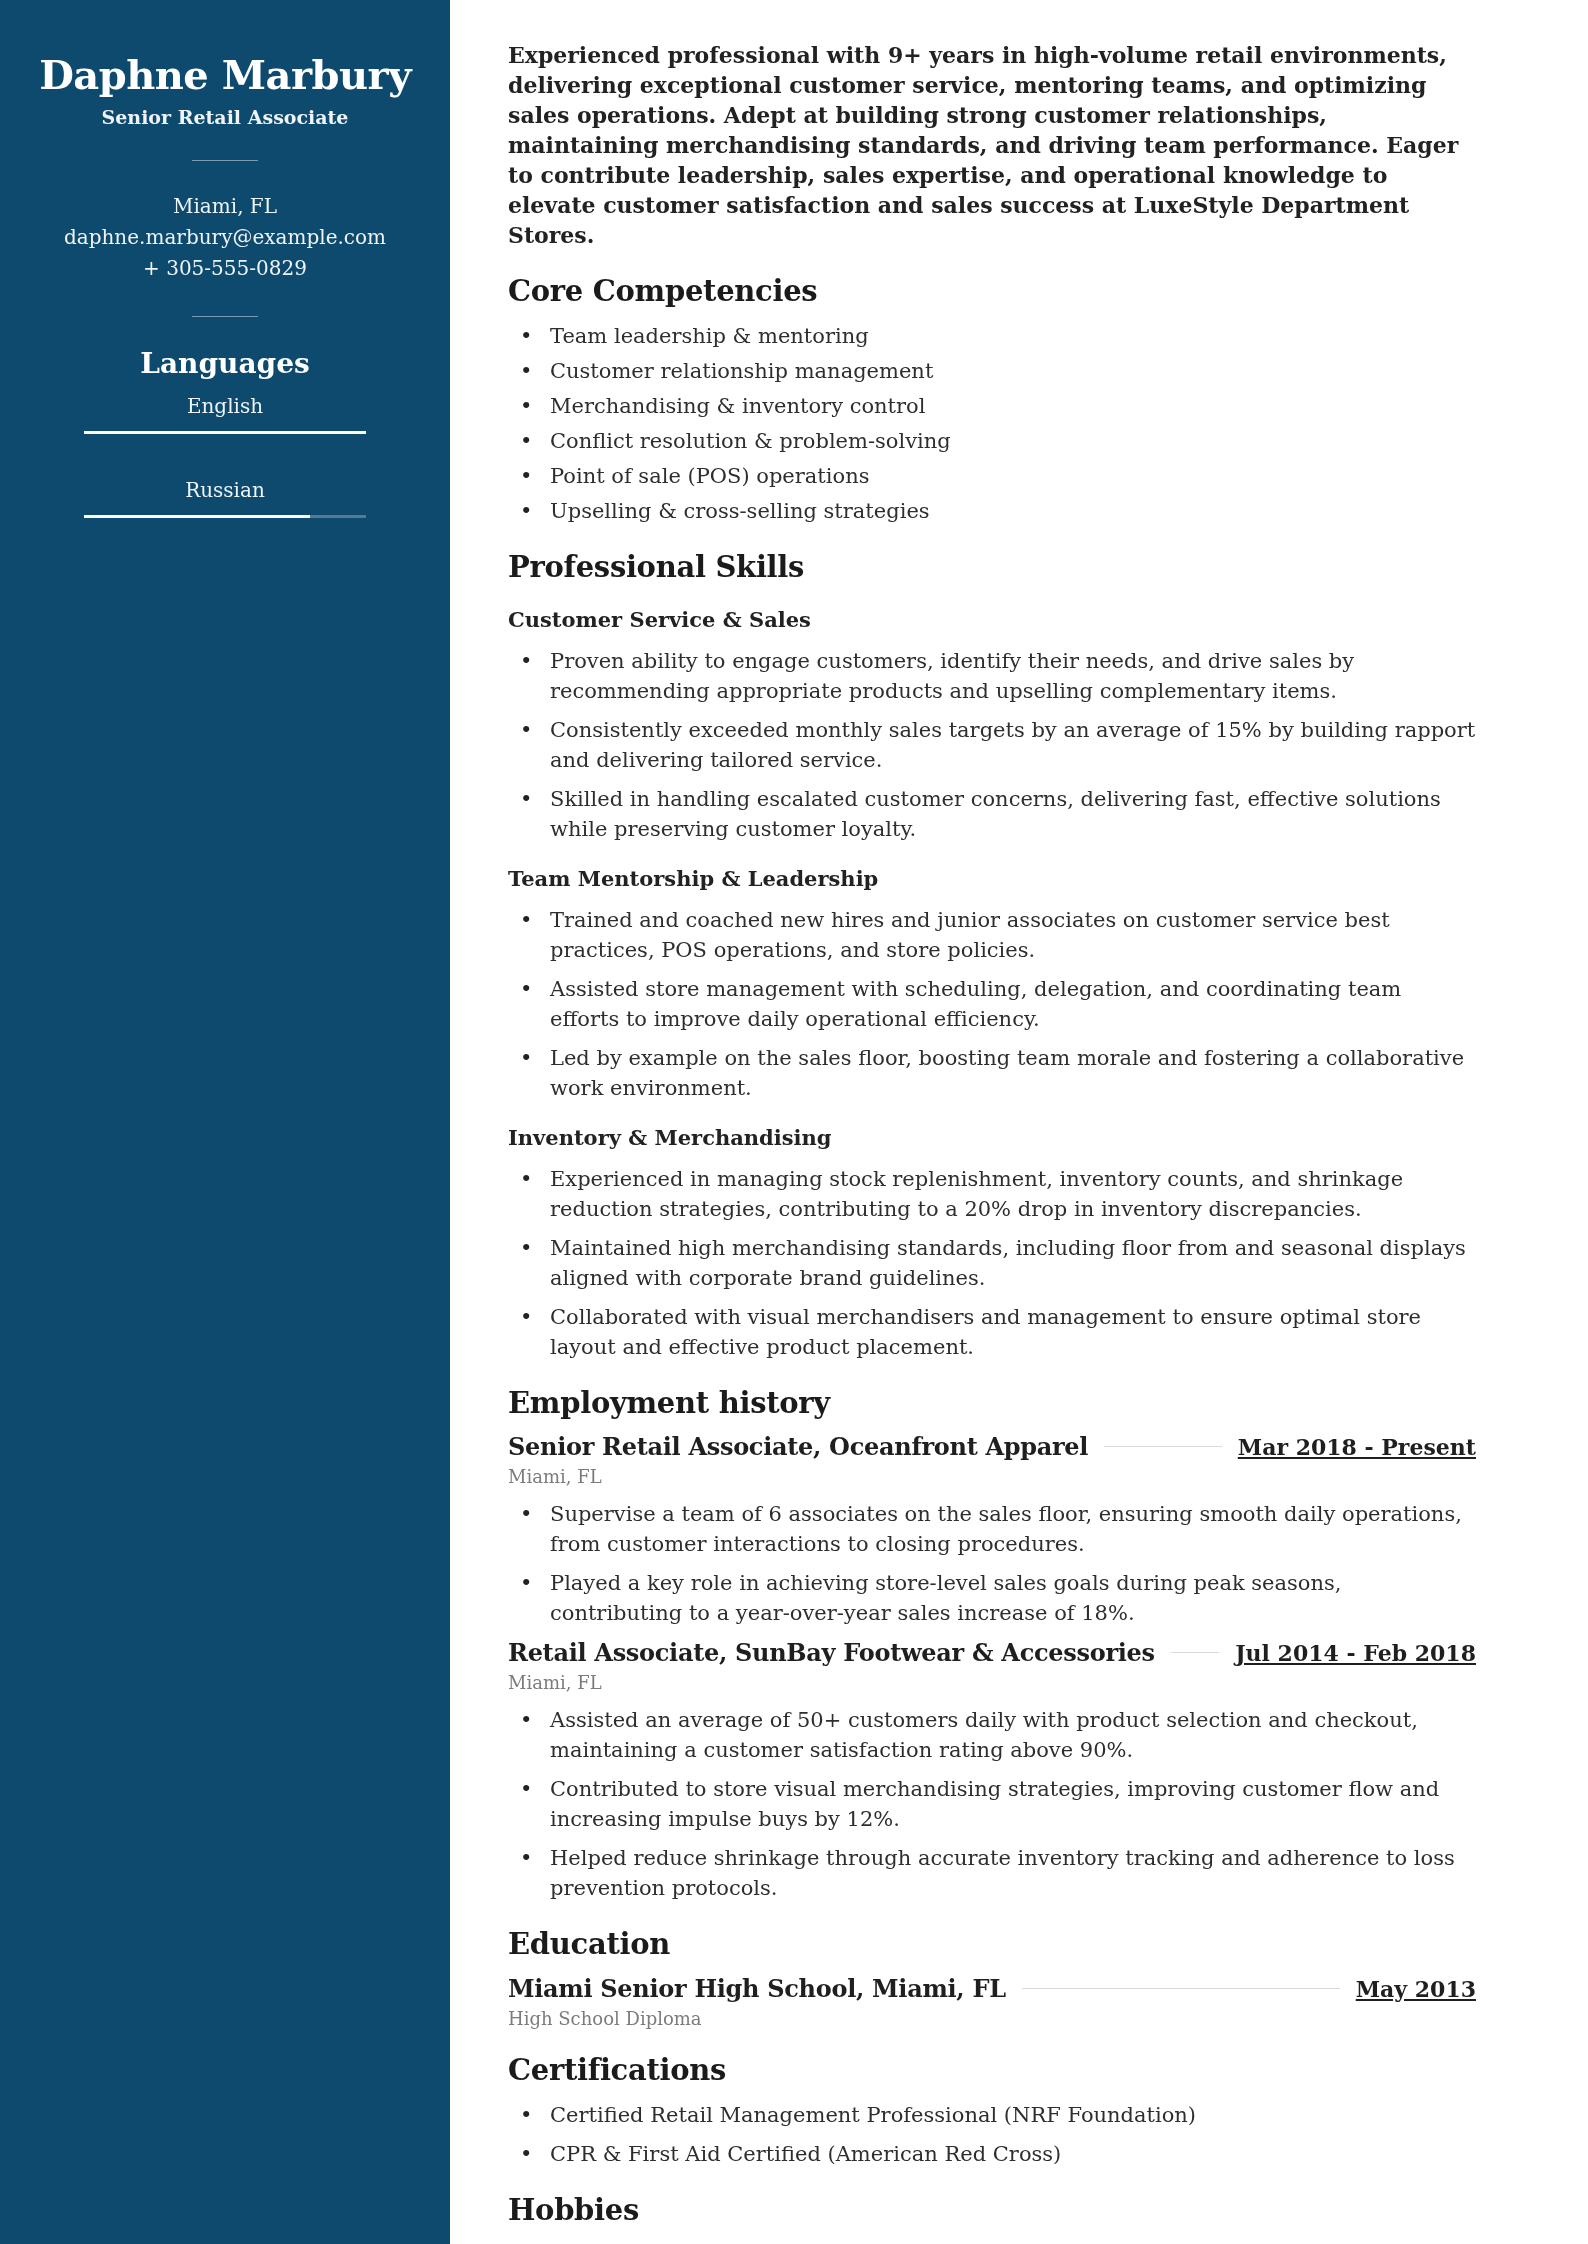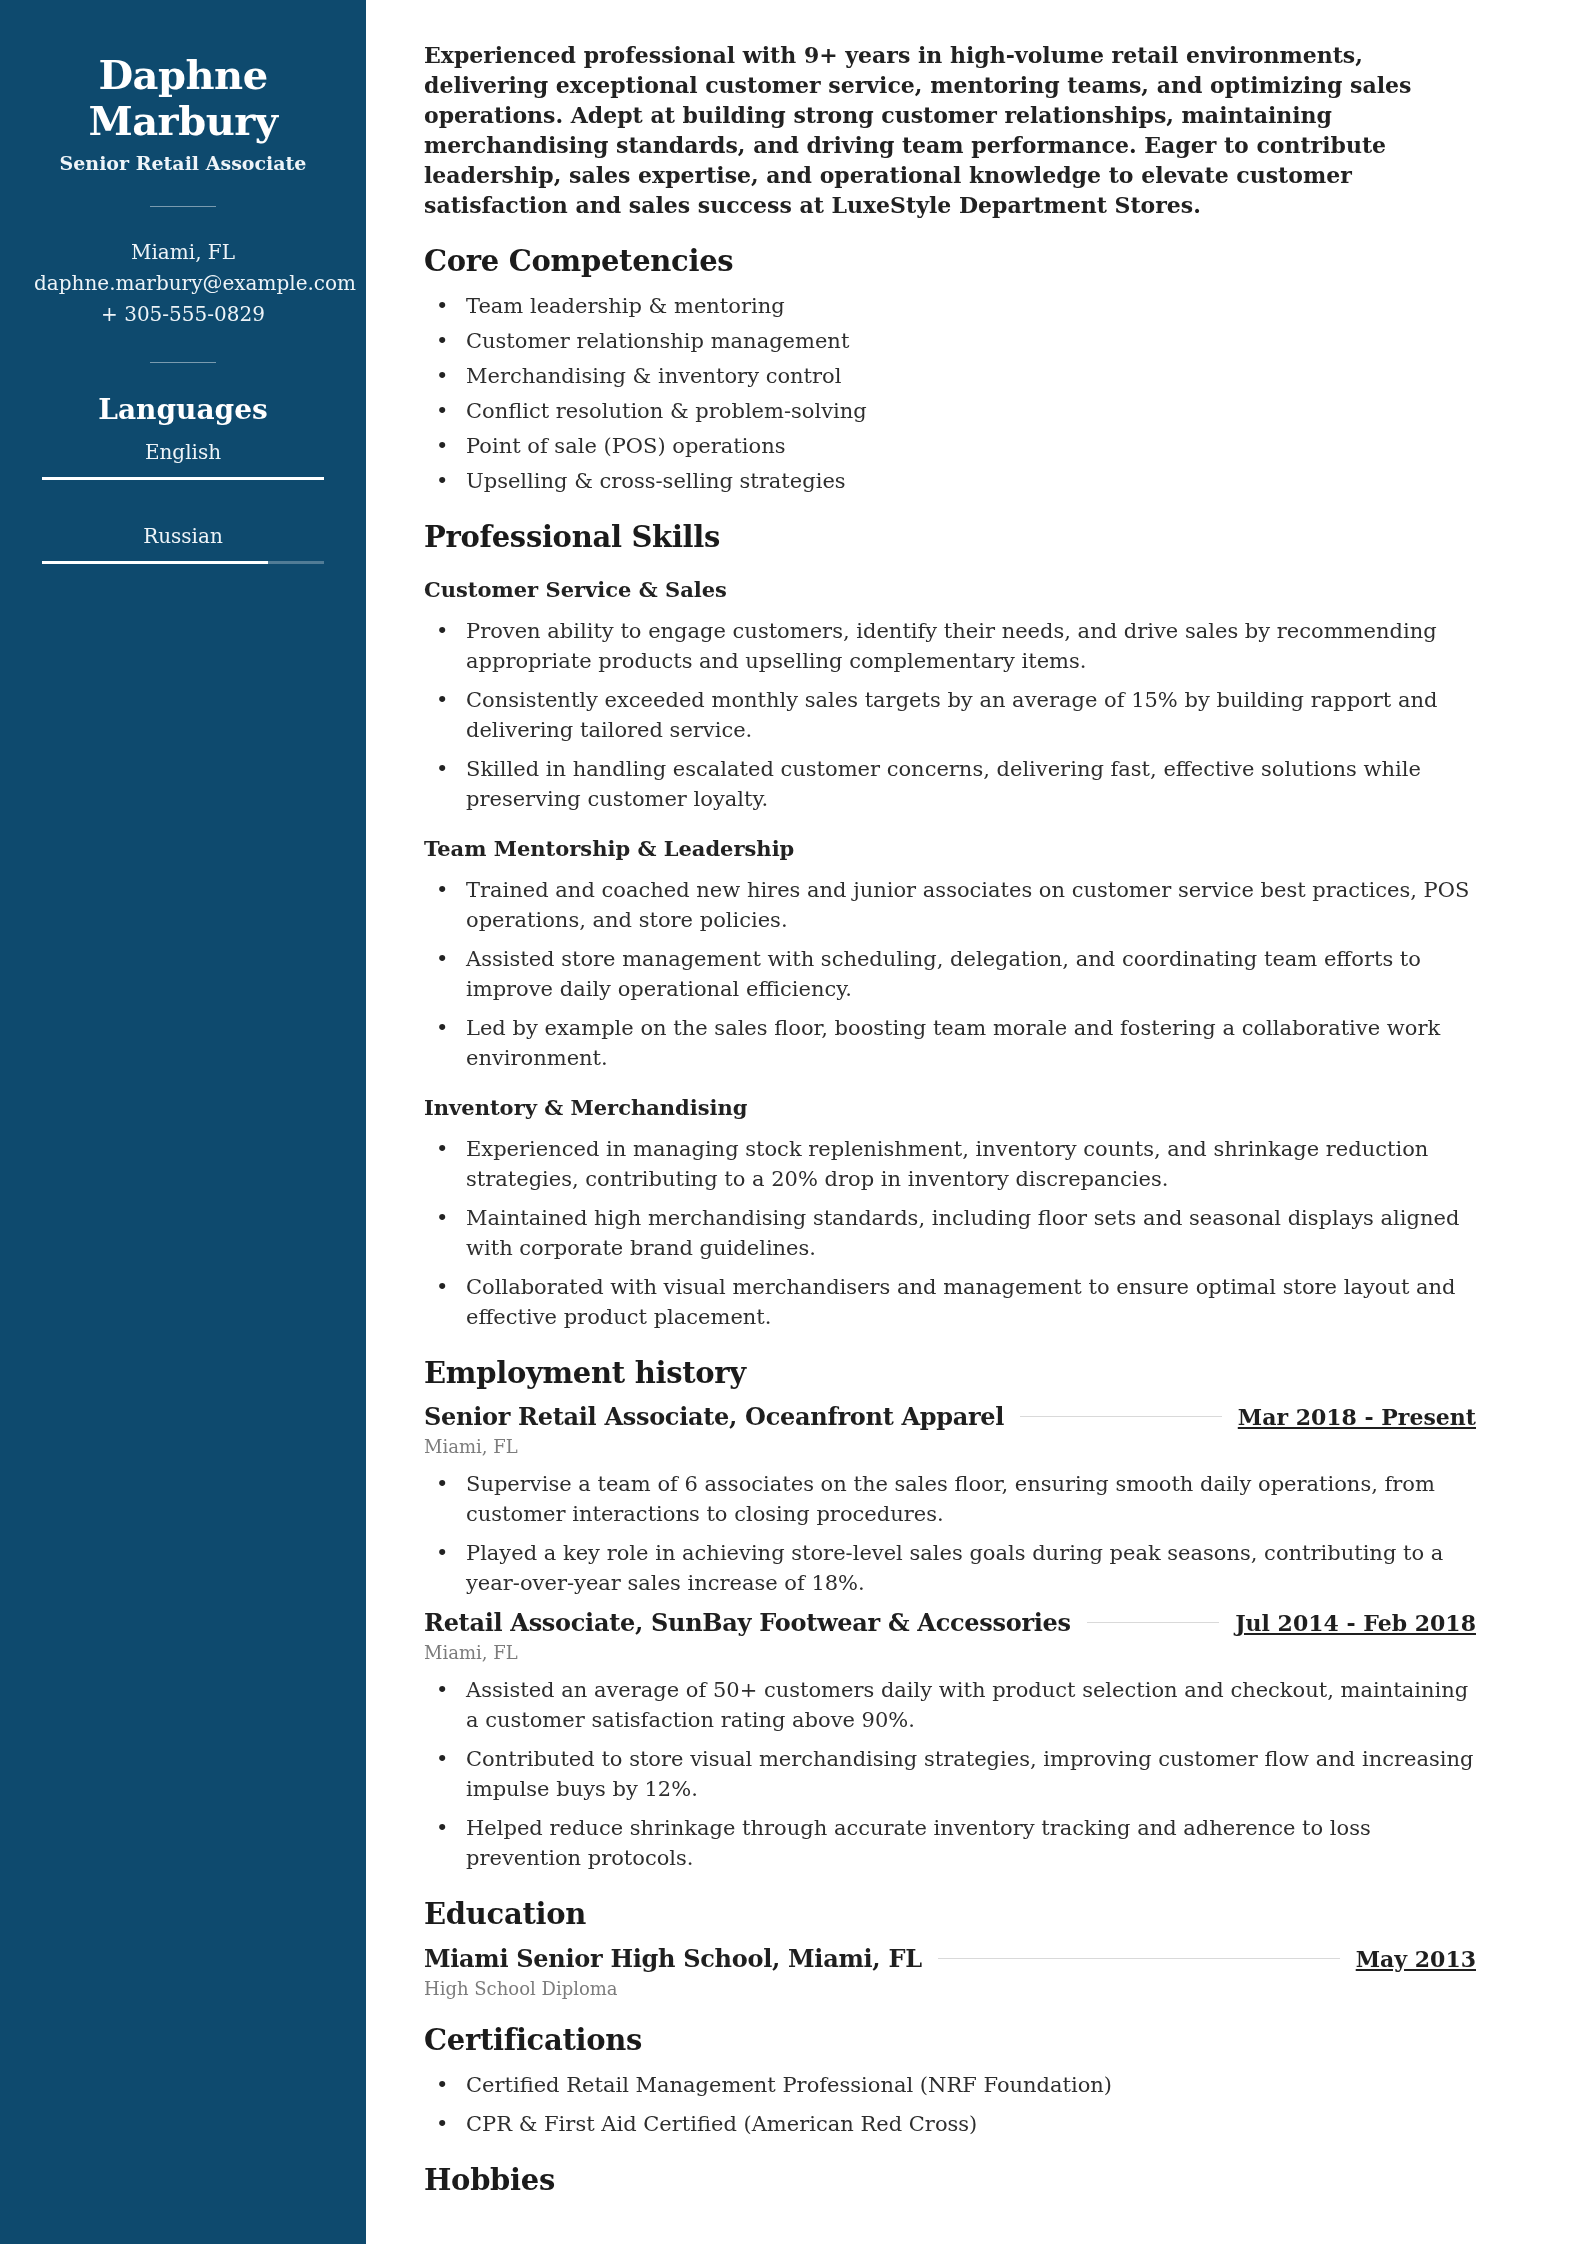--- a/index.html
+++ b/index.html
@@ -11,21 +11,21 @@
   .page {
     width: 1588px;
     height: 2244px;
     display: flex;
     overflow: hidden;
     background: #ffffff;
   }
 
   
   .sidebar {
-    width: 366px;
+    width: 450px;
     flex-shrink: 0;
     background: #0e4a6e;
     color: #f4f8fb;
     text-align: center;
     box-sizing: border-box;
     padding: 52px 34px 40px 34px;
   }
   .sidebar .name {
     font-size: 40px;
     font-weight: 700;
@@ -226,21 +226,21 @@
           <li>Trained and coached new hires and junior associates on customer service best practices, POS operations, and store policies.</li>
           <li>Assisted store management with scheduling, delegation, and coordinating team efforts to improve daily operational efficiency.</li>
           <li>Led by example on the sales floor, boosting team morale and fostering a collaborative work environment.</li>
         </ul>
       </div>
 
       <div>
         <h3 class="sub-heading">Inventory &amp; Merchandising</h3>
         <ul class="bullets spaced">
           <li>Experienced in managing stock replenishment, inventory counts, and shrinkage reduction strategies, contributing to a 20% drop in inventory discrepancies.</li>
-          <li>Maintained high merchandising standards, including floor sets and seasonal displays aligned with corporate brand guidelines.</li>
+          <li>Maintained high merchandising standards, including floor from and seasonal displays aligned with corporate brand guidelines.</li>
           <li>Collaborated with visual merchandisers and management to ensure optimal store layout and effective product placement.</li>
         </ul>
       </div>
     </section>
 
     <section>
       <h2 class="section-heading">Employment history</h2>
 
       <div class="job">
         <div class="entry-header">

